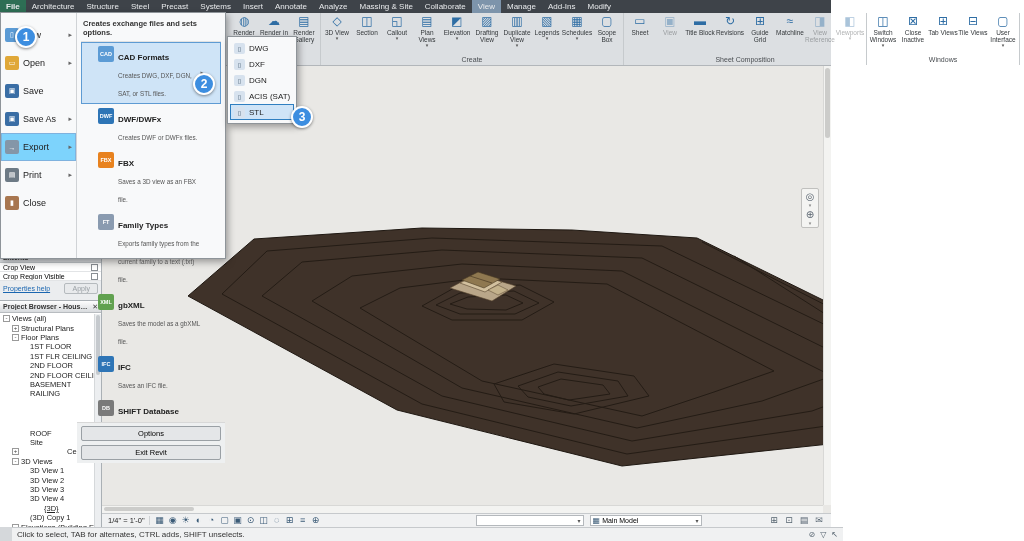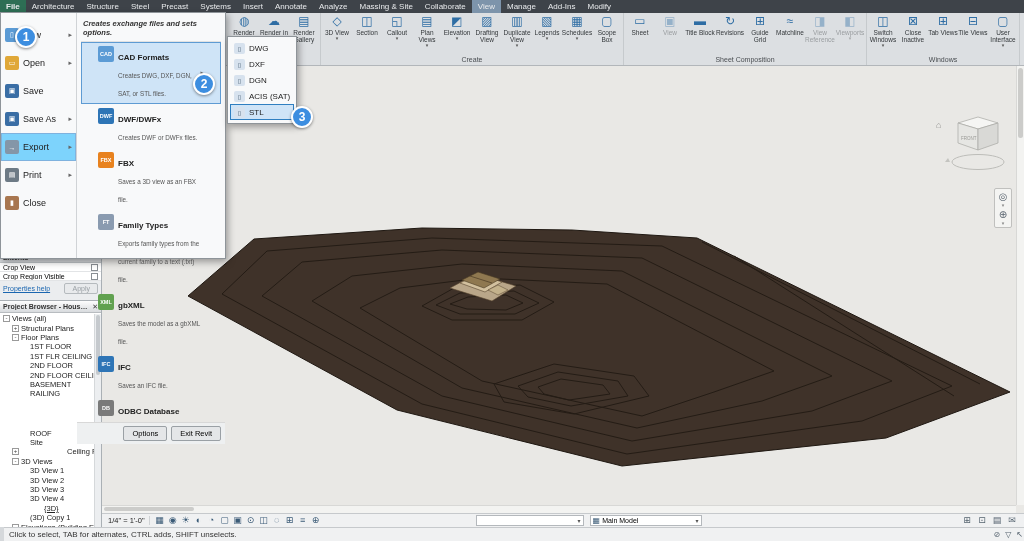--- a/index.html
+++ b/index.html
@@ -1,18 +1,18 @@
 <!DOCTYPE html>
 <html><head>
 <meta charset="utf-8">
 <style>
   * { margin:0; padding:0; box-sizing:border-box; }
   html,body { width:1024px; height:541px; overflow:hidden;
     font-family:"Liberation Sans","DejaVu Sans",sans-serif; }
-  .app { position:relative; width:1024px; height:541px; background:#d5d8db; }
+  .app { position:relative; width:831px; height:541px; background:#d5d8db; }
 
   
   .tabbar { position:absolute; left:0; top:0; width:100%; height:13px; background:#3e4349;
     display:flex; align-items:stretch; z-index:10; }
   .tab { color:#e8eaec; font-size:8px; line-height:13px; padding:0 6px; white-space:nowrap; cursor:pointer; }
   .tab.file { background:#2d6e54; font-weight:bold; }
   .tab.active { background:#7d94ab; }
 
   
   .ribbon { position:absolute; top:13px; left:0; right:0; height:53px; background:#dcdfe2;
@@ -87,49 +87,49 @@
   .combo { height:11px; background:#fff; border:1px solid #b4b8bc; display:flex; align-items:center;
     font-size:7px; padding:0 2px; gap:2px; cursor:pointer; }
   .combo.small { width:108px; }
   .combo.main { width:112px; }
   .combo .caret { margin-left:auto; font-size:6px; color:#555; }
   .combo-icon { font-size:8px; color:#3b5b77; }
   .vb-right { margin-left:auto; display:flex; gap:3px; padding-right:6px; }
   .vb-right .vb-icon { color:#55636f; }
 
   
-  .status-bar { position:absolute; left:4px; bottom:0; width:100%; height:14px; background:#f0f1f2;
+  .status-bar { position:absolute; left:12px; bottom:0; width:100%; height:14px; background:#f0f1f2;
     border-top:1px solid #c6c9cc; display:flex; align-items:center; font-size:8px; color:#333;
     padding:0 5px; z-index:6; }
   .status-right { margin-left:auto; display:flex; gap:5px; }
   .sb-icon { font-size:8px; color:#55636f; cursor:pointer; }
 
   
   .file-menu { position:absolute; left:0; top:12px; width:226px; height:247px; background:#f8f9fa;
     border:1px solid #8e9499; box-shadow:2px 3px 7px rgba(0,0,0,.35); z-index:50; display:flex; }
   .fm-left { width:76px; border-right:1px solid #d0d3d6; padding-top:8px; flex:none; }
   .fm-item { height:28px; display:flex; align-items:center; gap:4px; padding:0 3px; font-size:9px;
     color:#222; cursor:pointer; border:1px solid transparent; }
   .fm-item.highlighted { background:#7dd3fc; border-color:#7fb2de;justify-content:center; }
   .badge { width:14px; height:14px; border-radius:2px; background:#5b9bd5; color:#fff; font-size:7px;
     display:flex; align-items:center; justify-content:center; flex:none; font-weight:bold; }
   .fm-arrow { margin-left:auto; font-size:7px; color:#666; }
   .fm-right { flex:1; display:flex; flex-direction:column; padding:4px 4px 0; min-width:0; }
   .fm-header { font-size:7.5px; font-weight:bold; color:#333; padding:2px 2px 4px;
-    border-bottom:1px solid #e2e2e2;font-style:italic; }
+    border-bottom:1px solid #e2e2e2; }
   .fm-sub-item { display:flex; gap:4px; padding:3px 16px; cursor:pointer; border:1px solid transparent;
     align-items:flex-start; }
   .fm-sub-item.highlighted { background:#cfe4f7; border-color:#5e9bd3; }
   .fm-sub-item .badge { width:16px; height:16px; font-size:5.5px; }
   .fm-sub-text { flex:1; min-width:0; }
   .fm-sub-label { font-size:8px; font-weight:bold; color:#222; }
   .fm-sub-desc { font-size:6.3px; color:#555; line-height:7px; }
   .fm-sub-arrow { font-size:7px; color:#666; align-self:center; }
   .fm-footer { margin-top:auto; border-top:1px solid #d8d8d8; background:#eef0f1; padding:3px 4px;
-    display:flex; justify-content:flex-end; gap:4px; margin:auto -4px 0; }
+    display:flex; justify-content:flex-end; gap:4px; margin:auto -4px 0;flex-direction:column; }
   .fm-btn { font-size:7.5px; padding:2px 8px; background:#e4e6e8; border:1px solid #9aa0a5;
     border-radius:2px; cursor:pointer; }
 
   
   .flyout { position:absolute; left:227px; top:36px; width:70px; background:#f8f9fa;
     border:1px solid #8e9499; box-shadow:2px 3px 7px rgba(0,0,0,.35); z-index:55; padding:3px 2px; }
   .flyout-item { display:flex; align-items:center; gap:4px; height:16px; font-size:8px; padding:0 3px;
     cursor:pointer; border:1px solid transparent; color:#222; white-space:nowrap; }
   .flyout-item.highlighted { background:#cfe4f7; border-color:#2f7fc1; }
   .flyout-item .badge { width:11px; height:11px; font-size:6px; background:#d7e2ee; color:#3c5268; }
@@ -754,21 +754,21 @@
             <span class="fm-sub-text">
               <span class="fm-sub-label">IFC</span><br>
               <span class="fm-sub-desc">Saves an IFC file.</span>
             </span>
 
           </div>
 
           <div class="fm-sub-item">
             <span class="badge" style="background: rgb(122, 122, 122);">DB</span>
             <span class="fm-sub-text">
-              <span class="fm-sub-label">ODBC Database</span><br>
+              <span class="fm-sub-label">SHIFT Database</span><br>
               <span class="fm-sub-desc"></span>
             </span>
 
           </div>
         </div>
       <div class="fm-footer">
         <button class="fm-btn">Options</button>
         <button class="fm-btn">Exit Revit</button>
       </div>
     </div>

